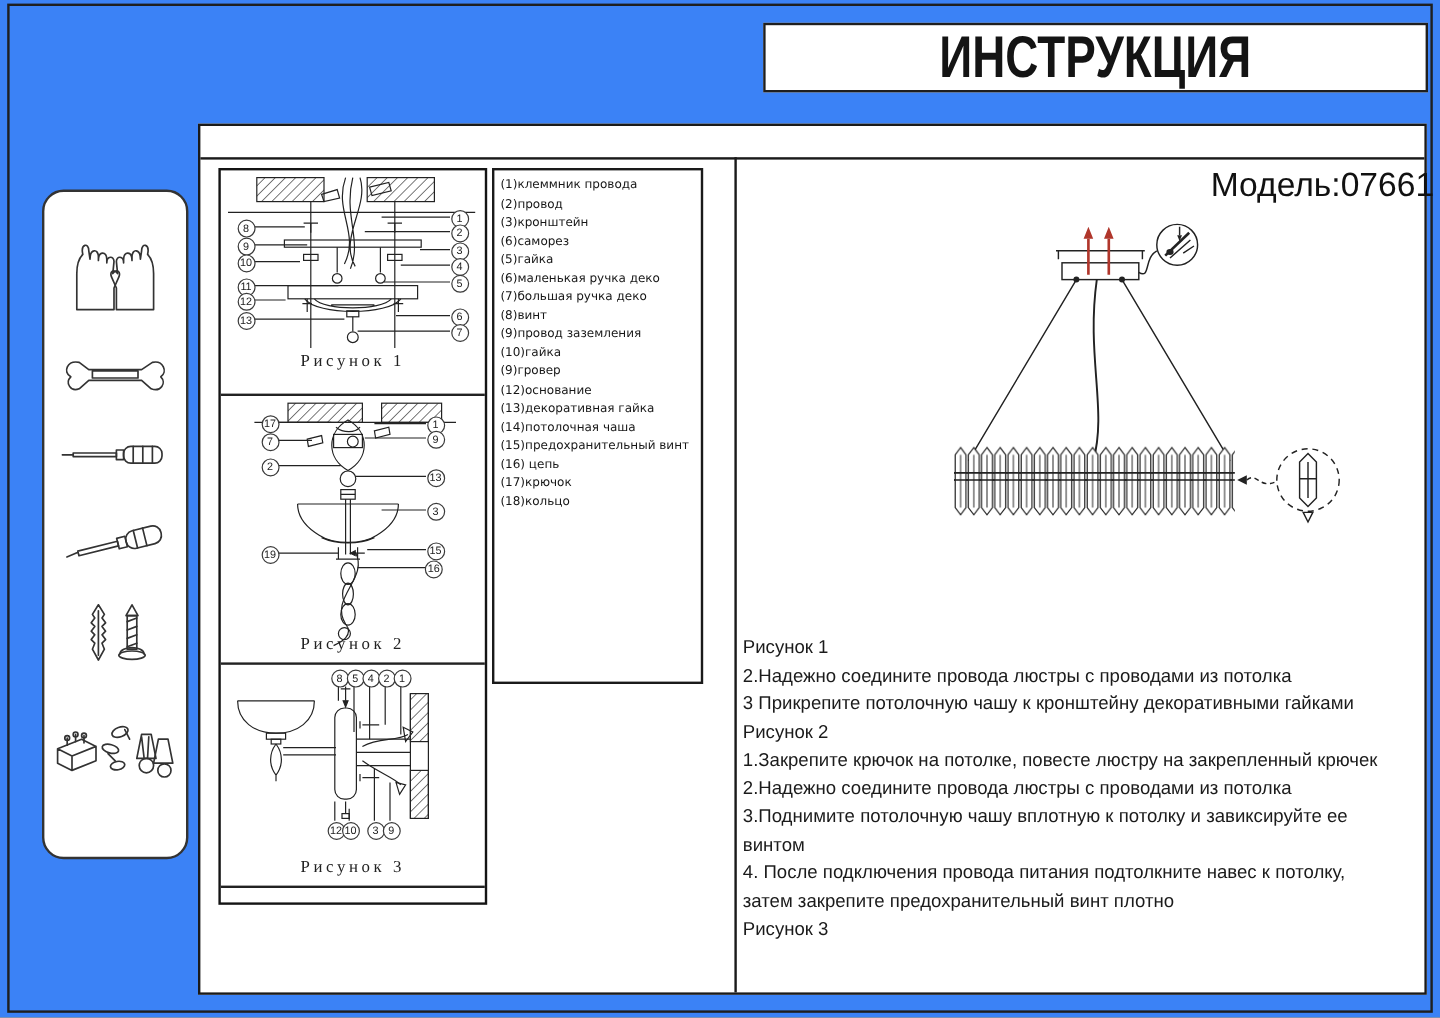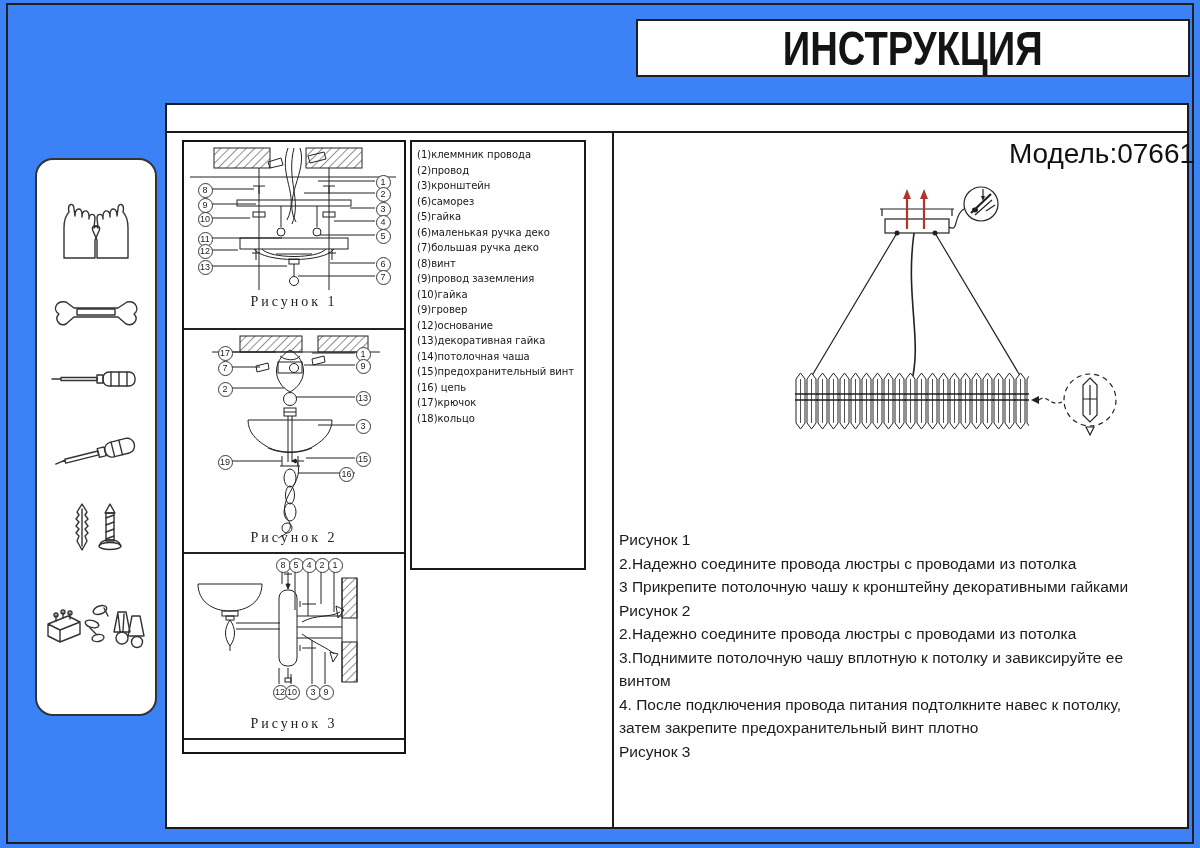--- a/index.html
+++ b/index.html
@@ -202,21 +202,21 @@
         </svg>
         <div class="co" style="left:33.5px;top:15.5px">17</div>
         <div class="co" style="left:33.5px;top:30.5px">7</div>
         <div class="co" style="left:33.5px;top:51.5px">2</div>
         <div class="co" style="left:33.5px;top:124.5px">19</div>
         <div class="co" style="left:171.5px;top:16.5px">1</div>
         <div class="co" style="left:171.5px;top:28.5px">9</div>
         <div class="co" style="left:171.5px;top:60.5px">13</div>
         <div class="co" style="left:171.5px;top:88.5px">3</div>
         <div class="co" style="left:171.5px;top:121.5px">15</div>
-        <div class="co" style="left:155px;top:136.5px">16</div>
+        <div class="co" style="left:170px;top:136.5px">16</div>
         <div class="fig-caption" style="top:200px">Рисунок 2</div>
       </div>
 
       <div class="fig-section sep" style="height:184px">
         <svg width="218" height="184" viewBox="0 0 218 184">
           <defs>
               <pattern id="h3" width="6" height="6" patternUnits="userSpaceOnUse" patternTransform="rotate(45)">
                 <line x1="0" y1="0" x2="0" y2="6" stroke="#333" stroke-width="1.1"></line>
               </pattern>
             </defs>
@@ -313,19 +313,20 @@
       <rect x="8" y="195" width="234" height="58" fill="url(#prisms)"></rect>
       <path d="M8 217 H242 M8 223 H242" stroke="#222" stroke-width="1.4" fill="none"></path>
     </svg>
 
     <div class="instructions">
 
     <p class="instr-line">Рисунок 1</p>
         <p class="instr-line">2.Надежно соедините провода люстры с проводами из потолка</p>
         <p class="instr-line">3 Прикрепите потолочную чашу к кронштейну декоративными гайками</p>
         <p class="instr-line">Рисунок 2</p>
+        <p class="instr-line">1.Закрепите крючок на потолке, повесте люстру на закрепленный крючек</p>
         <p class="instr-line">2.Надежно соедините провода люстры с проводами из потолка</p>
         <p class="instr-line">3.Поднимите потолочную чашу вплотную к потолку и завиксируйте ее винтом</p>
         <p class="instr-line">4.  После подключения провода питания подтолкните навес к потолку, затем закрепите предохранительный винт плотно</p>
         <p class="instr-line">Рисунок 3</p>
       </div>
   </div>
 </div>
 
 </body></html>

